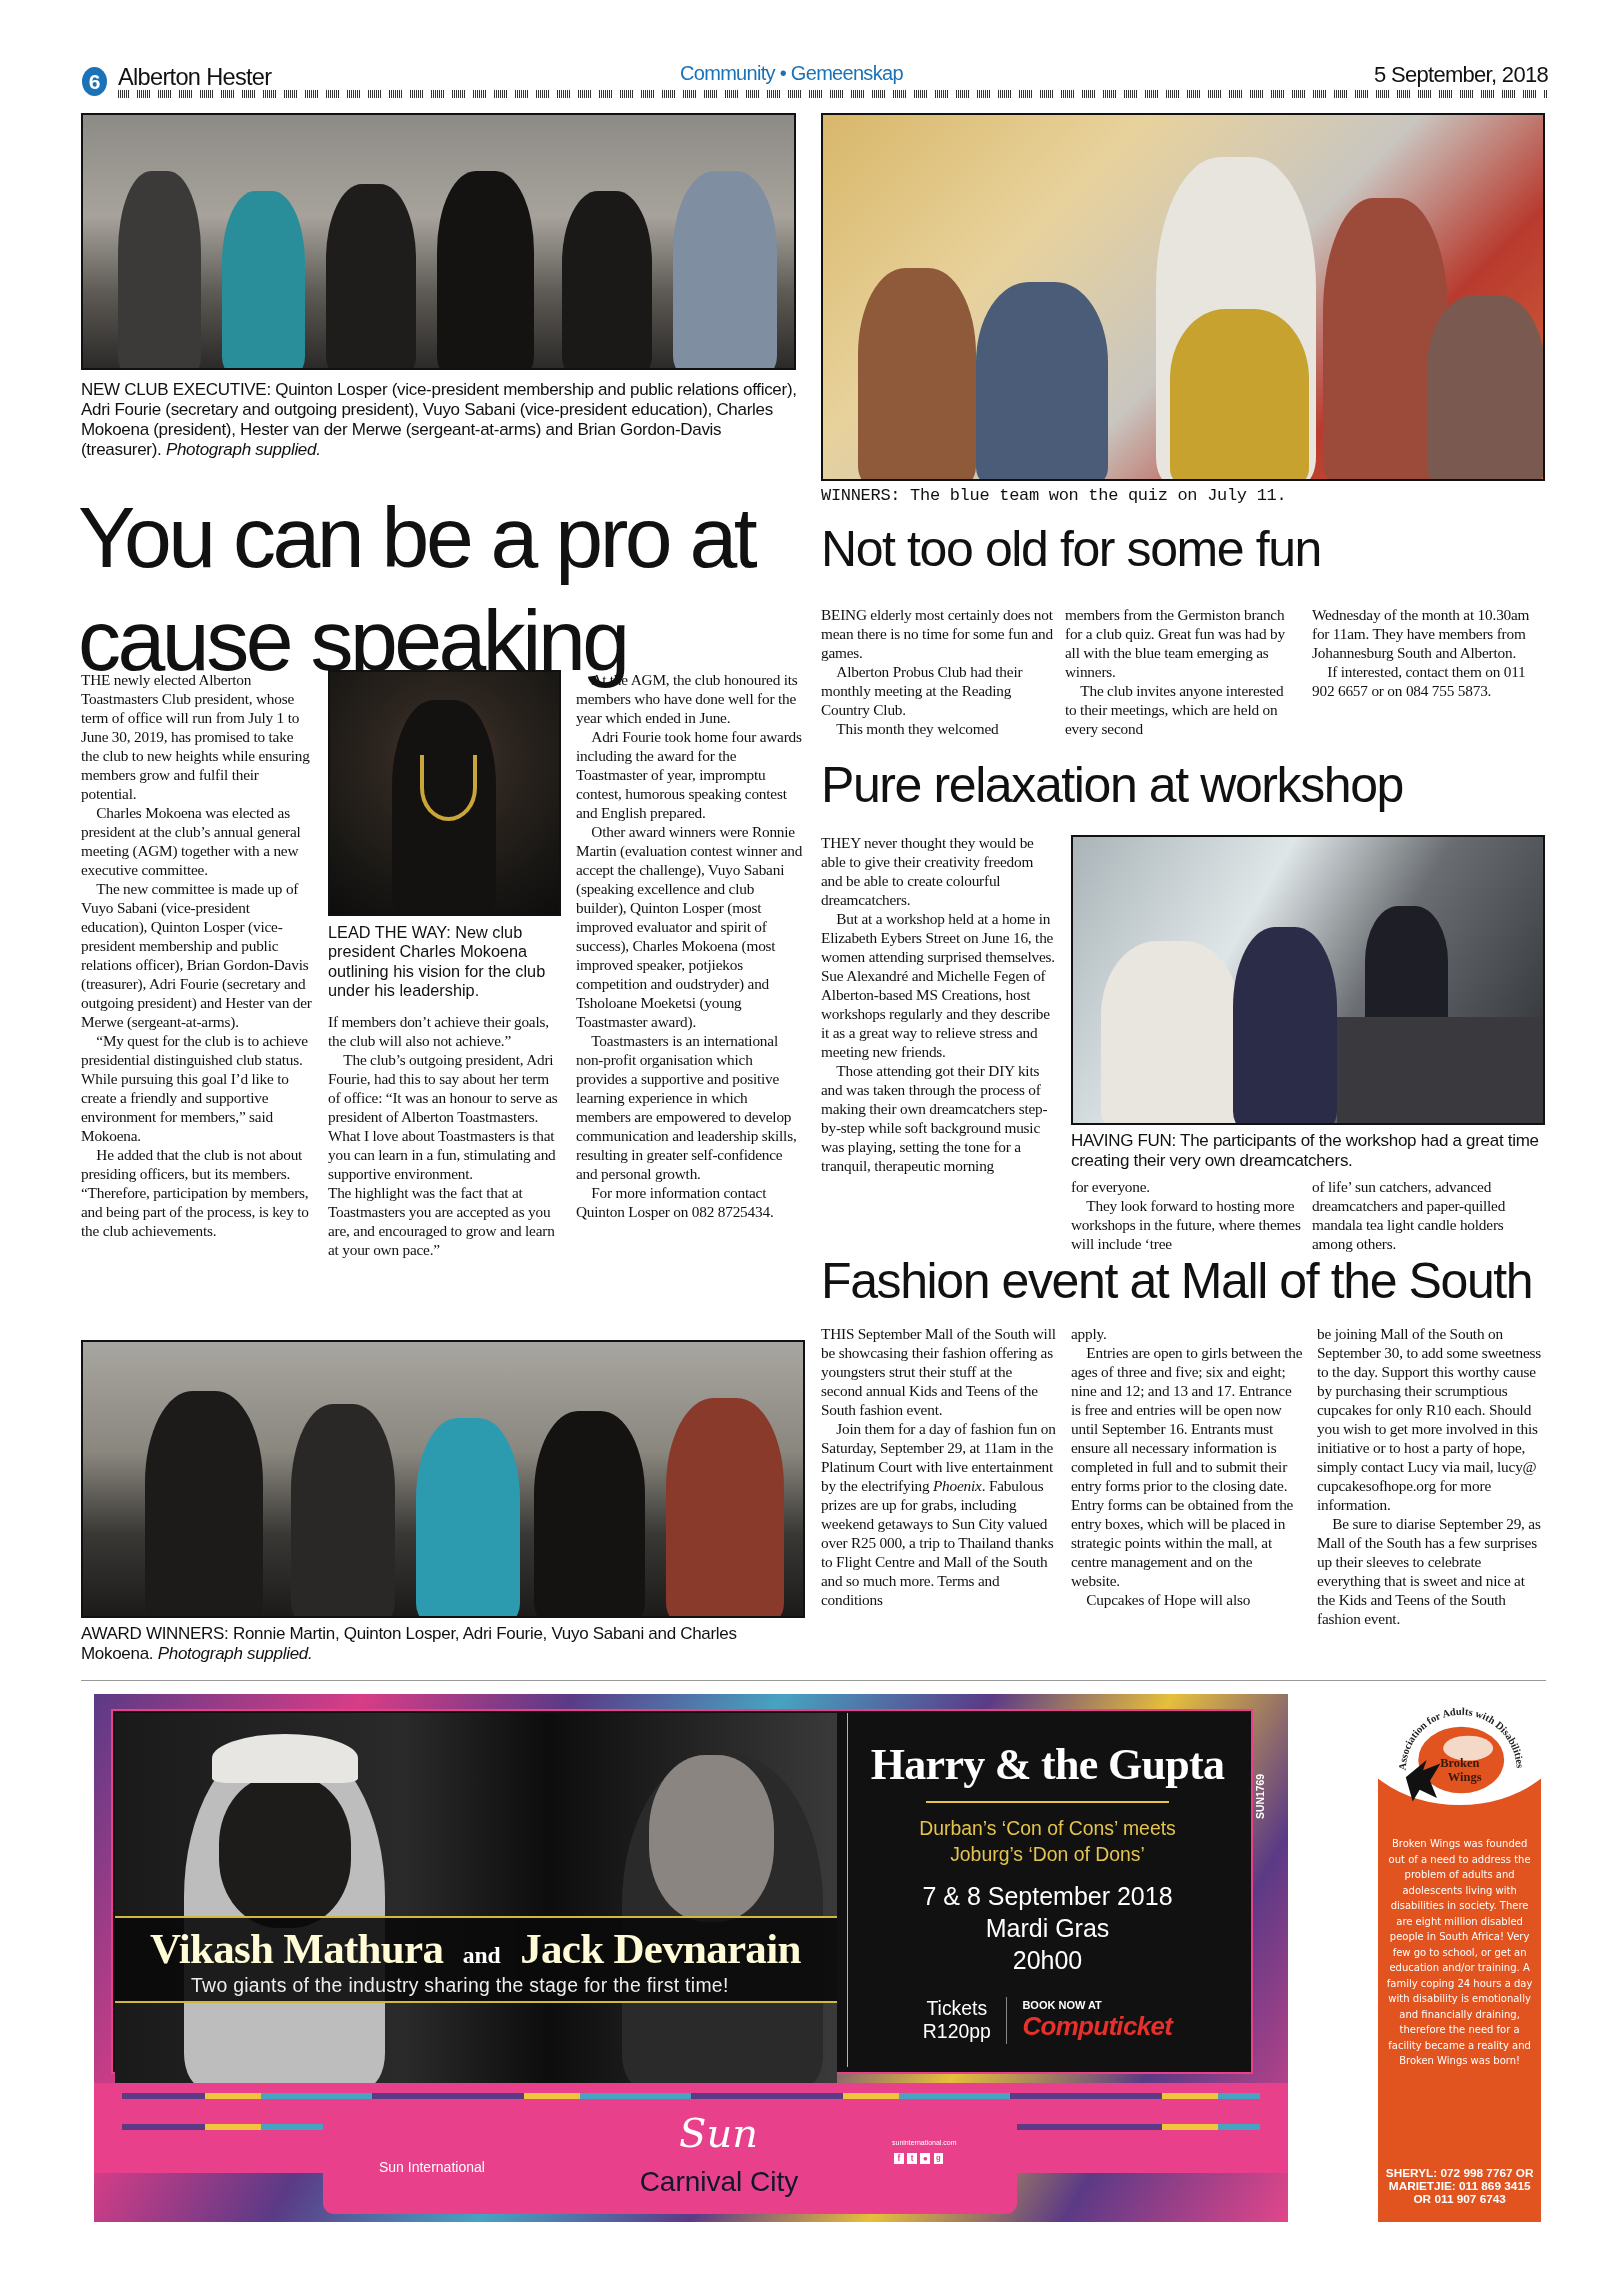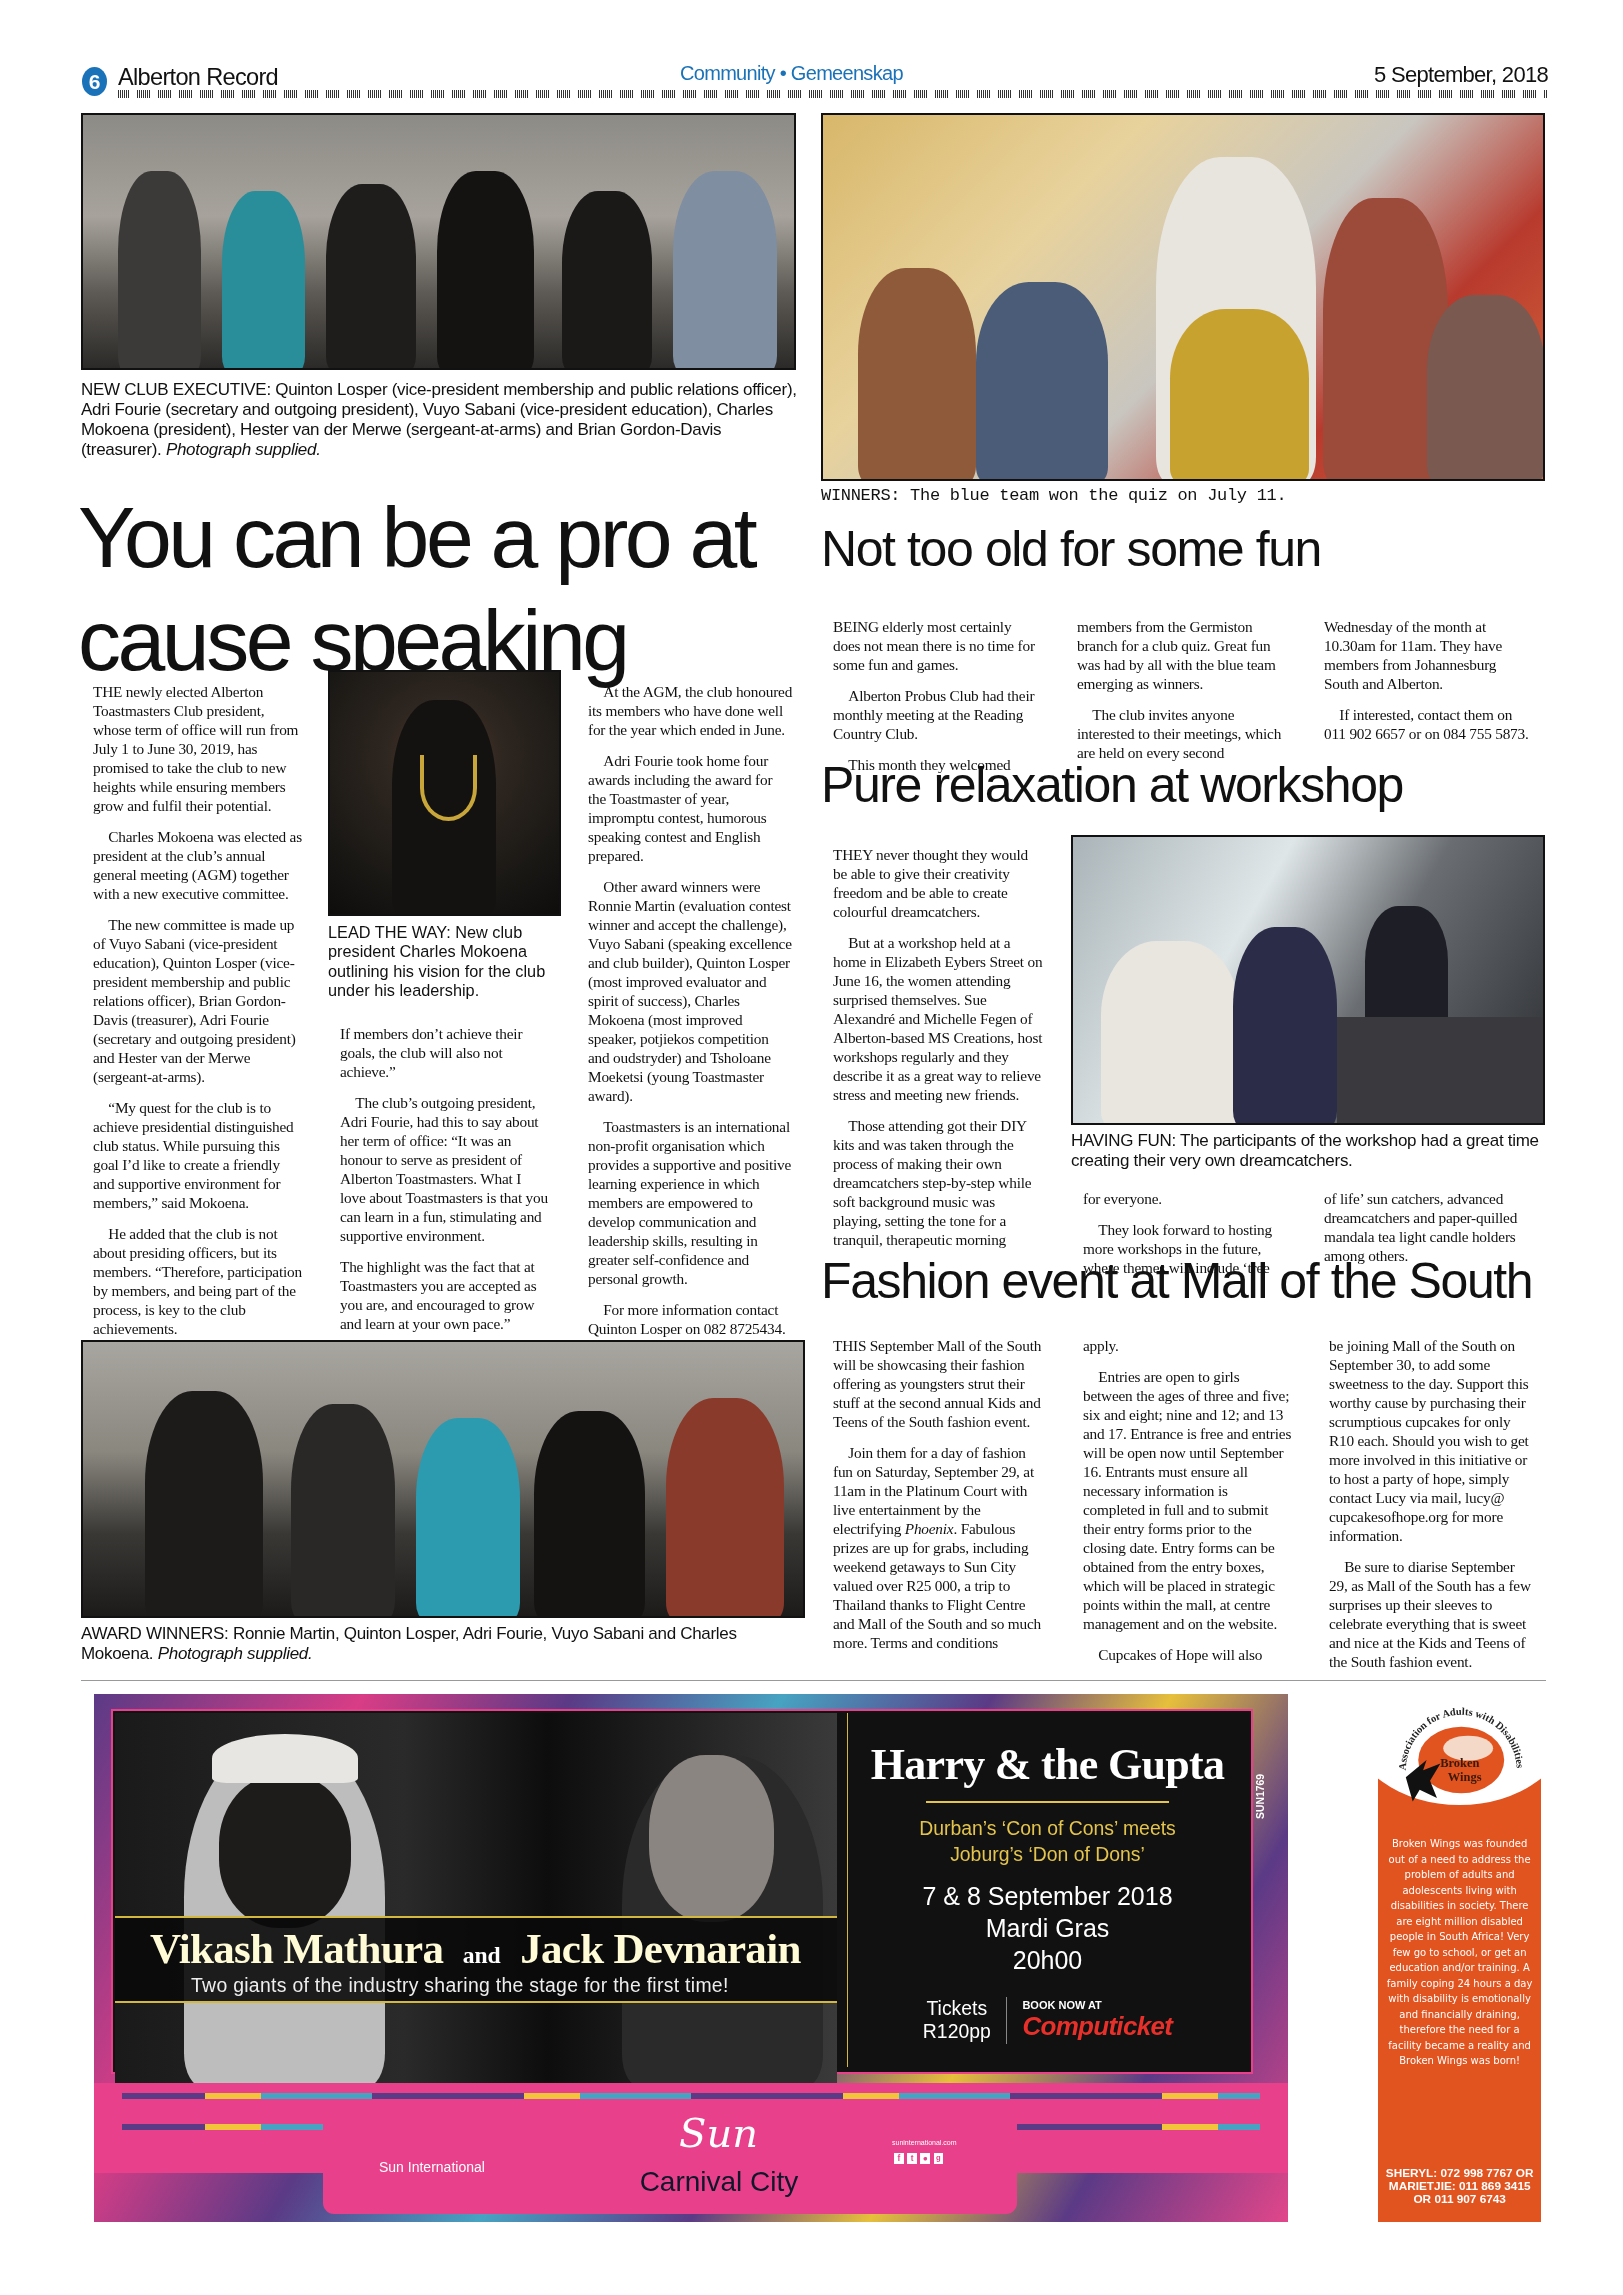--- a/index.html
+++ b/index.html
@@ -31,21 +31,21 @@
   .person { position: absolute; border-radius: 40% 40% 8% 8%; }
   
   .cap { font-family: "Liberation Sans", sans-serif; font-size: 17px; line-height: 20px; letter-spacing: -0.3px; }
   .cap i { font-style: italic; }
   
   .headline { font-family: "Liberation Sans", sans-serif; font-weight: normal; letter-spacing: -2.1px; line-height: 1; margin: 0; }
   .hl-main { left: 78px; top: 486px; width: 743px; font-size: 86px; line-height: 103px; letter-spacing: -3.5px; }
   .hl-sub { font-size: 50px; letter-spacing: -1.4px; }
   
   .col { font-size: 15.3px; line-height: 19px; letter-spacing: -0.2px; }
-  .col p { margin: 12px; }
+  .col p { margin: 0; }
   .col p.ind { text-indent: 15.3px; }
   .col i { font-style: italic; }
   .lead-cap { font-family: "Liberation Sans", sans-serif; font-size: 16.3px; line-height: 19.4px; }
   .divider { background: #111; height: 1.4px; }
   
   .ad { left: 94px; top: 1694px; width: 1194px; height: 528px; overflow: hidden;
     background: linear-gradient(120deg,#5b3a86 0%,#d83d86 18%,#5b3a86 32%,#47a3c2 46%,#5b3a86 60%,#e6bf3c 72%,#5b3a86 85%,#e2468a 100%); }
   .ad-frame { position: absolute; left: 16.7px; top: 15.3px; width: 1138px; height: 361px; border: 2.8px solid #e8408a; background: #111; }
   .ad-left { position: absolute; left: 21px; top: 19.4px; width: 722px; height: 375px; background: linear-gradient(90deg,#1a1a1a 0%,#2a2a2a 40%,#0d0d0d 60%,#3a3a3a 100%); }
   .ad-names { position: absolute; left: 21px; top: 222px; width: 722px; height: 83px; background: rgba(10,10,10,0.9); border-top: 2.1px solid #d4b83e; border-bottom: 2.1px solid #d4b83e; }
@@ -63,21 +63,21 @@
   
   .bw { left: 1378px; top: 1694px; width: 163px; height: 528px; background: #e1531f; color: #fff; overflow: hidden; }
   .bw-top { position: absolute; left: -28px; top: -49px; width: 219px; height: 160px; border-radius: 0 0 50% 50%; background: #fff; }
   .bw-text { position: absolute; left: 5.6px; top: 142px; width: 152px; text-align: center; font-family: "DejaVu Sans", sans-serif; font-size: 10px; line-height: 15.5px; }
   .bw-contact { position: absolute; left: 4.2px; top: 473px; width: 155px; text-align: center; font-family: "Liberation Sans", sans-serif; font-weight: bold; font-size: 11.8px; line-height: 13px; }
 </style>
 </head>
 <body>
 
 <div class="abs hdr-page-num">6</div>
-<div class="abs hdr-paper">Alberton Record</div>
+<div class="abs hdr-paper">Alberton Hester</div>
 <div class="abs hdr-section">Community • Gemeenskap</div>
 <div class="abs hdr-date">5 September, 2018</div>
 <div class="abs hdr-rule"></div>
 
 <div class="abs photo ph-exec" style="left:81px;top:113px;width:715px;height:257px;">
   <div class="person" style="left:35px;top:56px;width:83px;height:201px;background:#3c3a38;"></div>
   <div class="person" style="left:139px;top:76px;width:83px;height:180px;background:#2a8e9a;"></div>
   <div class="person" style="left:243px;top:69px;width:90px;height:187px;background:#1e1d1c;"></div>
   <div class="person" style="left:354px;top:56px;width:97px;height:201px;background:#141312;"></div>
   <div class="person" style="left:479px;top:76px;width:90px;height:180px;background:#1a1918;"></div>

